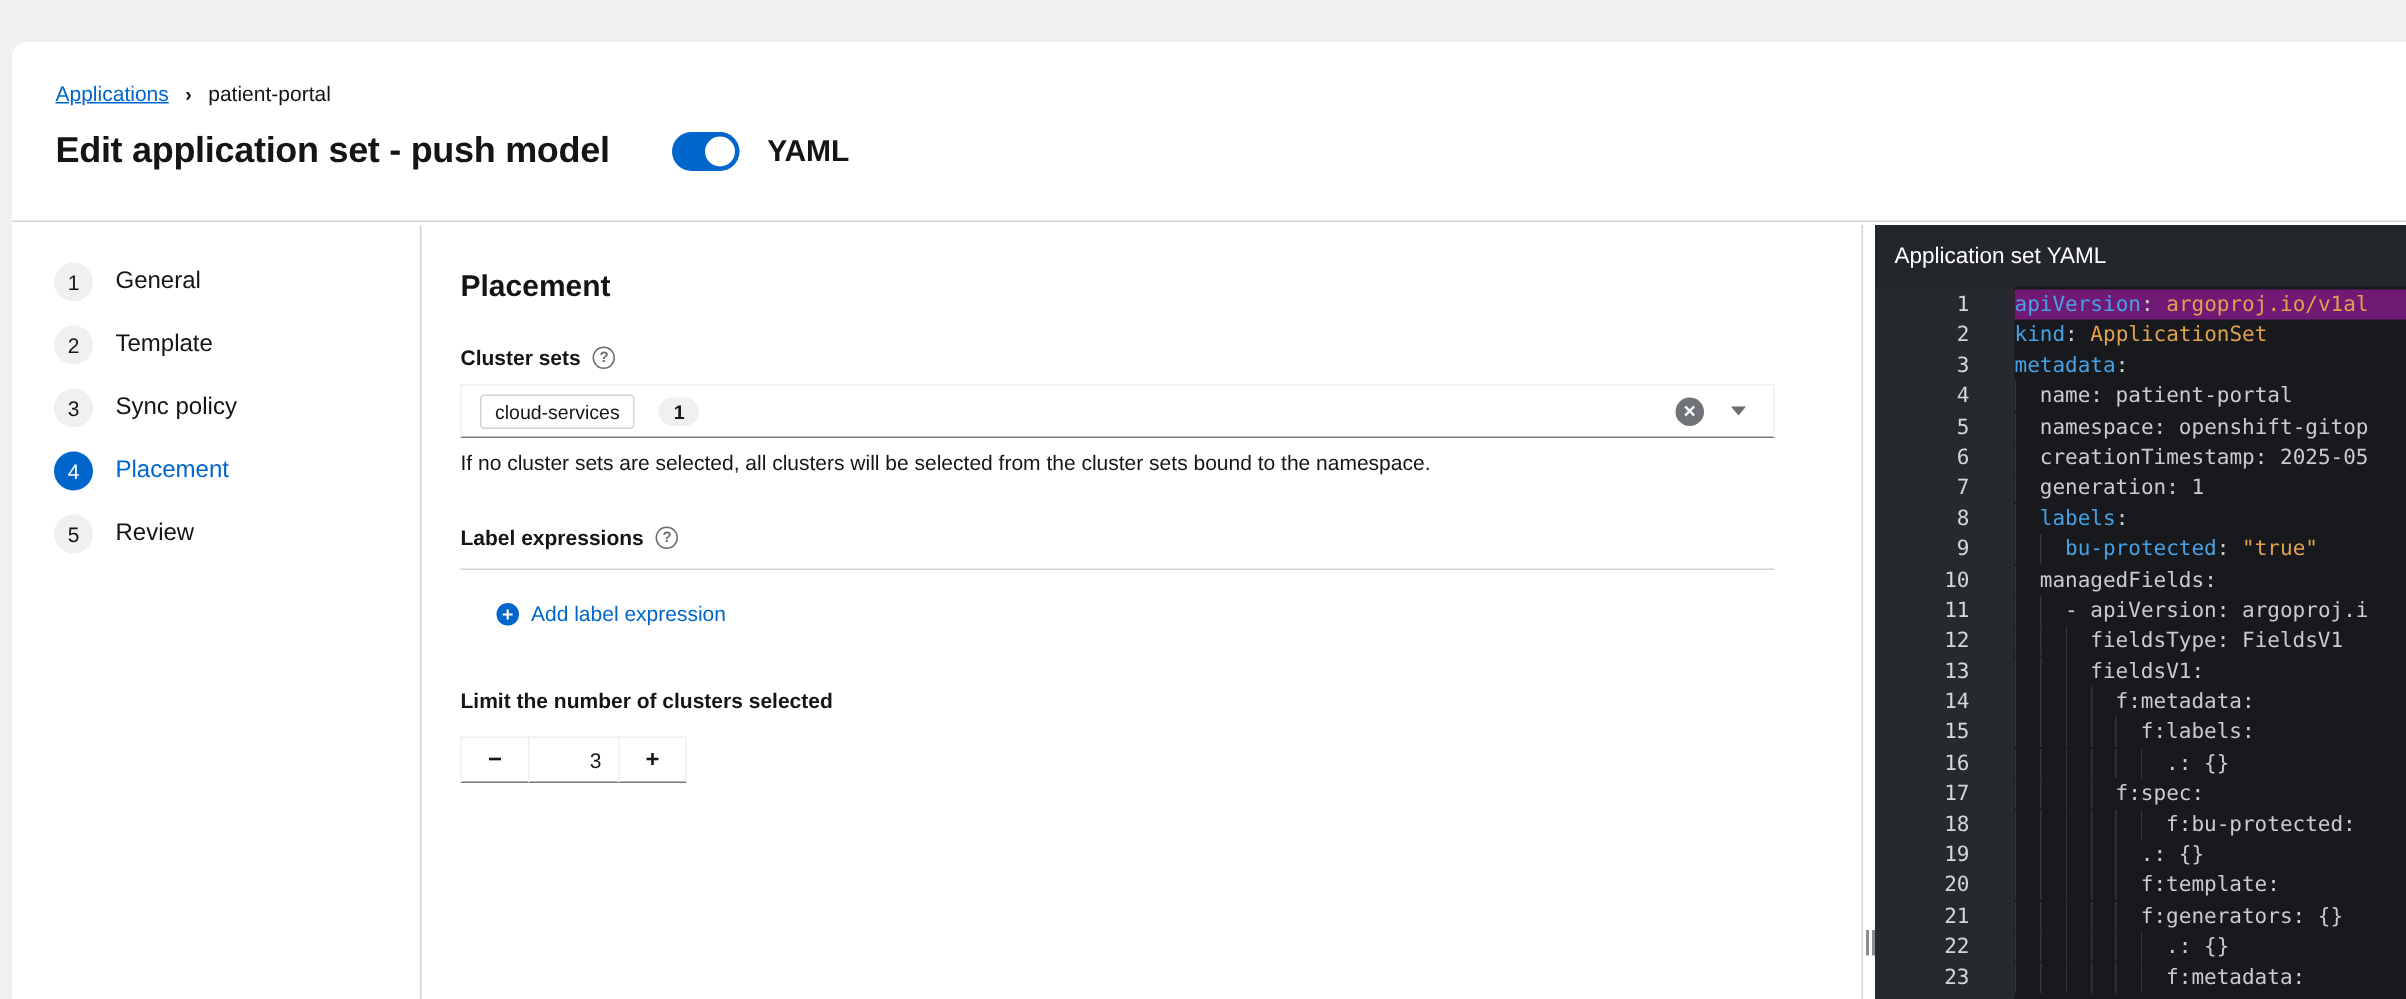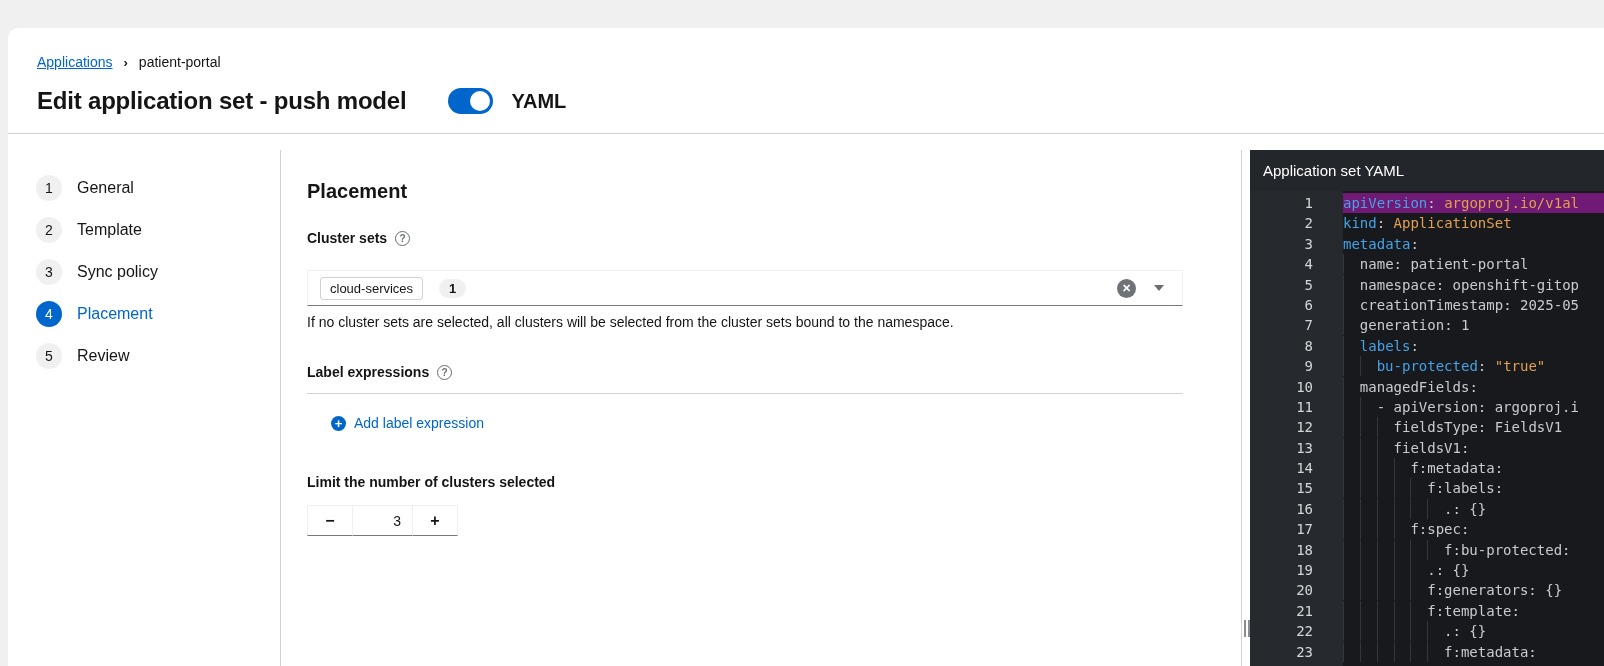--- a/index.html
+++ b/index.html
@@ -1,21 +1,21 @@
 <!DOCTYPE html>
 <html><head>
 <meta charset="utf-8">
 <style>
   * { margin:0; padding:0; box-sizing:border-box; }
   html,body { width:1604px; height:666px; overflow:hidden; }
   body { background:#f0f0f0; font-family:"Liberation Sans", sans-serif; color:#151515; position:relative; }
 
   
   .page-card { position:absolute; left:8px; top:28px; right:0; bottom:0; background:#fff; border-top-left-radius:10px; }
-  .card-header { height:106px; border-bottom:1px solid #d2d2d2; padding:26px 0 0 29px; }
+  .card-header { height:120px; border-bottom:1px solid #d2d2d2; padding:26px 0 0 29px; }
 
   .breadcrumb { display:flex; align-items:center; gap:11px; font-size:14px; }
   .crumb-link { color:#0066cc; text-decoration:underline; cursor:pointer; }
   .crumb-sep { color:#151515; font-size:13px; font-weight:bold; line-height:1; }
   .crumb-current { color:#151515; }
 
   .title-row { display:flex; align-items:center; margin-top:17px; }
   .page-title { font-size:24px; font-weight:700; color:#151515; letter-spacing:-0.2px; }
 
   .switch { width:45px; height:26px; border-radius:13px; background:#0066cc; position:relative; margin-left:42px; cursor:pointer; flex:none; }
@@ -32,21 +32,21 @@
   .step.active .step-circle { background:#0066cc; color:#fff; }
   .step.active .step-label { color:#0066cc; }
 
   .content { flex:1; padding:30px 0 0 26px; }
   .section-heading { font-size:20px; font-weight:700; margin-bottom:27px; }
 
   .field-label-row { display:flex; align-items:center; }
   .field-label { font-size:14px; font-weight:700; }
   .help-icon { width:15px; height:15px; border:1px solid #6a6e73; border-radius:50%; color:#6a6e73; font-size:10px; font-weight:bold; display:flex; align-items:center; justify-content:center; margin-left:8px; cursor:pointer; }
 
-  .select-input { width:876px; height:36px; margin-top:24px; background:#fff; border:1px solid #f0f0f0; border-bottom:1px solid #76797e; display:flex; align-items:center; padding:0 12px; position:relative; cursor:text; }
+  .select-input { width:876px; height:36px; margin-top:10px; background:#fff; border:1px solid #f0f0f0; border-bottom:1px solid #76797e; display:flex; align-items:center; padding:0 12px; position:relative; cursor:text; }
   .chip { border:1px solid #d2d2d2; border-radius:3px; padding:3px 9px; font-size:13px; background:#fff; }
   .count-badge { margin-left:16px; background:#f0f0f0; border-radius:11px; padding:2px 10px; font-size:13px; font-weight:700; }
   .clear-btn { position:absolute; right:46px; width:19px; height:19px; border-radius:50%; background:#6f7377; color:#fff; font-size:11px; font-weight:bold; display:flex; align-items:center; justify-content:center; cursor:pointer; }
   .caret-down { position:absolute; right:18px; width:0; height:0; border-left:5px solid transparent; border-right:5px solid transparent; border-top:6px solid #6a6e73; cursor:pointer; }
 
   .helper-text { margin-top:8px; font-size:14px; color:#151515; }
 
   .label-expr-section { margin-top:34px; }
   .divider { width:876px; border-top:1px solid #d2d2d2; margin-top:13px; }
   .add-link-row { margin-top:21px; margin-left:24px; display:flex; align-items:center; cursor:pointer; }
@@ -209,19 +209,19 @@
         <div class="code-line"><span class="indent-unit"></span><span class="tk-p">managedFields:</span></div>
         <div class="code-line"><span class="indent-unit"></span><span class="indent-unit"></span><span class="tk-p">- apiVersion: argoproj.i</span></div>
         <div class="code-line"><span class="indent-unit"></span><span class="indent-unit"></span><span class="indent-unit"></span><span class="tk-p">fieldsType: FieldsV1</span></div>
         <div class="code-line"><span class="indent-unit"></span><span class="indent-unit"></span><span class="indent-unit"></span><span class="tk-p">fieldsV1:</span></div>
         <div class="code-line"><span class="indent-unit"></span><span class="indent-unit"></span><span class="indent-unit"></span><span class="indent-unit"></span><span class="tk-p">f:metadata:</span></div>
         <div class="code-line"><span class="indent-unit"></span><span class="indent-unit"></span><span class="indent-unit"></span><span class="indent-unit"></span><span class="indent-unit"></span><span class="tk-p">f:labels:</span></div>
         <div class="code-line"><span class="indent-unit"></span><span class="indent-unit"></span><span class="indent-unit"></span><span class="indent-unit"></span><span class="indent-unit"></span><span class="indent-unit"></span><span class="tk-p">.: {}</span></div>
         <div class="code-line"><span class="indent-unit"></span><span class="indent-unit"></span><span class="indent-unit"></span><span class="indent-unit"></span><span class="tk-p">f:spec:</span></div>
         <div class="code-line"><span class="indent-unit"></span><span class="indent-unit"></span><span class="indent-unit"></span><span class="indent-unit"></span><span class="indent-unit"></span><span class="indent-unit"></span><span class="tk-p">f:bu-protected:</span></div>
         <div class="code-line"><span class="indent-unit"></span><span class="indent-unit"></span><span class="indent-unit"></span><span class="indent-unit"></span><span class="indent-unit"></span><span class="tk-p">.: {}</span></div>
+        <div class="code-line"><span class="indent-unit"></span><span class="indent-unit"></span><span class="indent-unit"></span><span class="indent-unit"></span><span class="indent-unit"></span><span class="tk-p">f:template:</span></div>
         <div class="code-line"><span class="indent-unit"></span><span class="indent-unit"></span><span class="indent-unit"></span><span class="indent-unit"></span><span class="indent-unit"></span><span class="tk-p">f:generators: {}</span></div>
-        <div class="code-line"><span class="indent-unit"></span><span class="indent-unit"></span><span class="indent-unit"></span><span class="indent-unit"></span><span class="indent-unit"></span><span class="tk-p">f:template:</span></div>
         <div class="code-line"><span class="indent-unit"></span><span class="indent-unit"></span><span class="indent-unit"></span><span class="indent-unit"></span><span class="indent-unit"></span><span class="indent-unit"></span><span class="tk-p">.: {}</span></div>
         <div class="code-line"><span class="indent-unit"></span><span class="indent-unit"></span><span class="indent-unit"></span><span class="indent-unit"></span><span class="indent-unit"></span><span class="indent-unit"></span><span class="tk-p">f:metadata:</span></div>
       </div>
   </div>
 </aside>
 
 </body></html>

